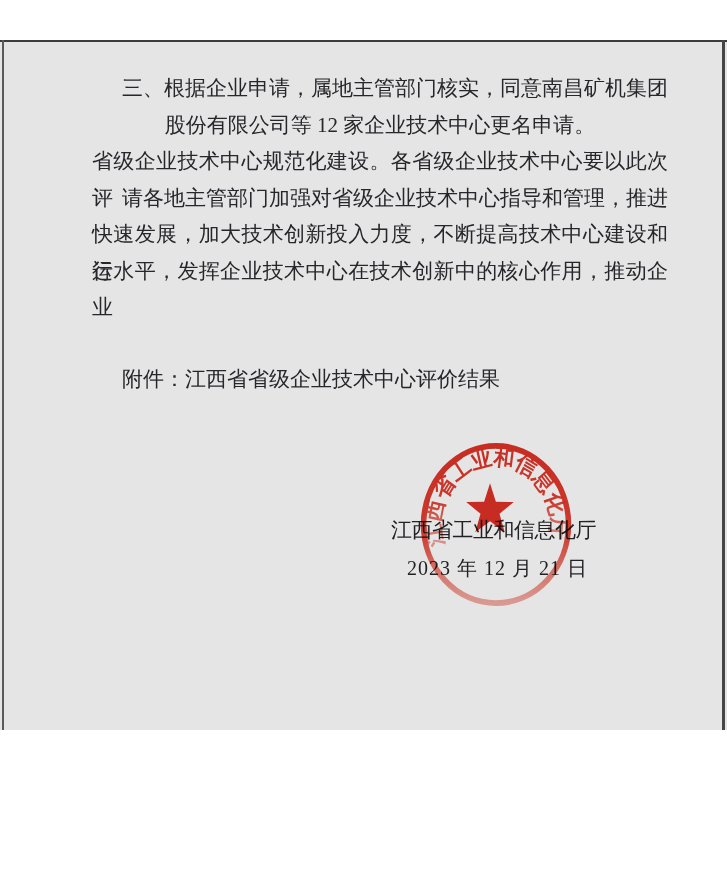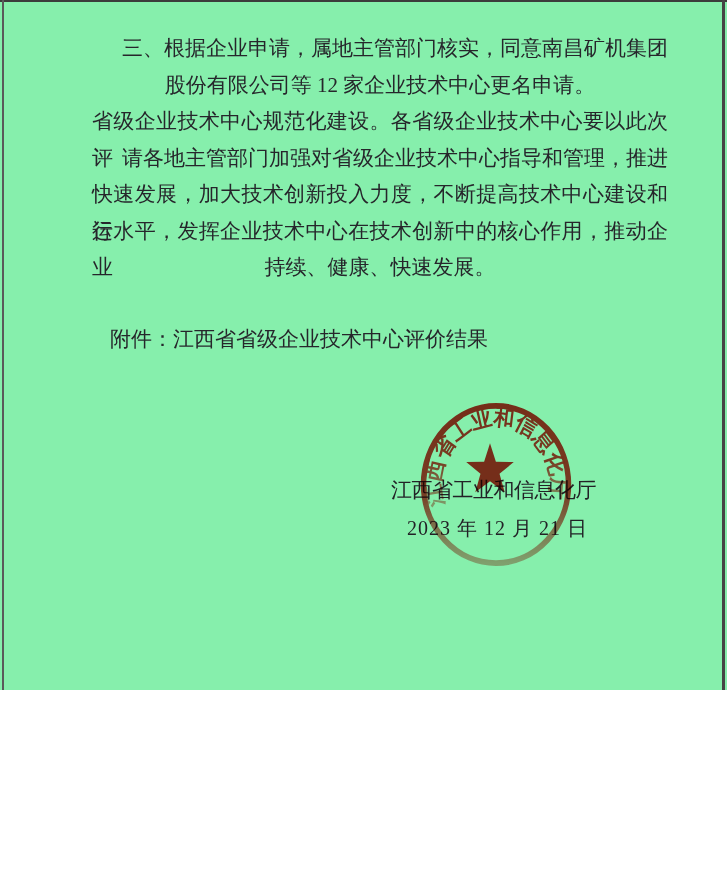--- a/index.html
+++ b/index.html
@@ -1,40 +1,41 @@
 <!DOCTYPE html>
 <html lang="zh"><head>
 <meta charset="utf-8">
 <style>
   html,body{margin:0;padding:0;background:#ffffff;}
   .page{
     position:relative;
     width:727px;height:690px;
-    background:#86efac;
+    background:#e5e5e5;
     overflow:hidden;
     font-family:"Liberation Serif", serif;
+    margin-top:40px;
   }
   
   .edge{position:absolute;background:#4a4a4a;}
   .edge-top{top:0;left:0;right:0;height:2px;background:#3c3c3c;}
   .edge-left{top:0;bottom:0;left:2px;width:2px;background:#5a5a5a;}
   .edge-right{top:0;bottom:0;right:2px;width:3px;background:#454545;}
   .edge-bottom{left:0;right:0;top:887px;height:2px;background:#c7c7c7;}
 
   
   .body{
     position:absolute;left:92px;top:30px;width:576px;
     font-size:21px;color:#26262b;
   }
   .line{height:36.5px;line-height:36.5px;text-align:center;}
   .just{text-align:justify;text-align-last:justify;text-justify:inter-character;}
   .indent{padding-left:30px;}
 
   .attachment{
-    position:absolute;left:80px;top:321px;width:576px;
+    position:absolute;left:92px;top:321px;width:576px;
     font-size:21px;line-height:36.5px;color:#26262b;
   }
 
   .signature{
     position:absolute;left:391px;top:478px;
     font-size:21px;line-height:24px;letter-spacing:-0.5px;color:#222226;
   }
   .date{
     position:absolute;left:407px;top:517px;
     font-size:20px;line-height:23px;letter-spacing:1px;color:#222226;
@@ -66,21 +67,20 @@
   <div class="edge edge-right"></div>
   <div class="edge edge-bottom"></div>
 
   <div class="body">
     <div class="line just indent">三、根据企业申请，属地主管部门核实，同意南昌矿机集团</div>
     <div class="line">股份有限公司等 12 家企业技术中心更名申请。</div>
     <div class="line just">省级企业技术中心规范化建设。各省级企业技术中心要以此次评</div>
     <div class="line just indent">请各地主管部门加强对省级企业技术中心指导和管理，推进</div>
     <div class="line just">快速发展，加大技术创新投入力度，不断提高技术中心建设和运</div>
     <div class="line just">行水平，发挥企业技术中心在技术创新中的核心作用，推动企业</div>
-    <div class="line">持续、健康、快速发展。</div>
   </div>
 
   <div class="attachment indent">附件：江西省省级企业技术中心评价结果</div>
 
   <div class="signature">江西省工业和信息化厅</div>
   <div class="date">2023 年 12 月 21 日</div>
 
   <svg class="seal" viewBox="0 0 154 154" preserveAspectRatio="none">
     <defs>
       <linearGradient id="inkgrad" x1="0" y1="0" x2="0" y2="1">

